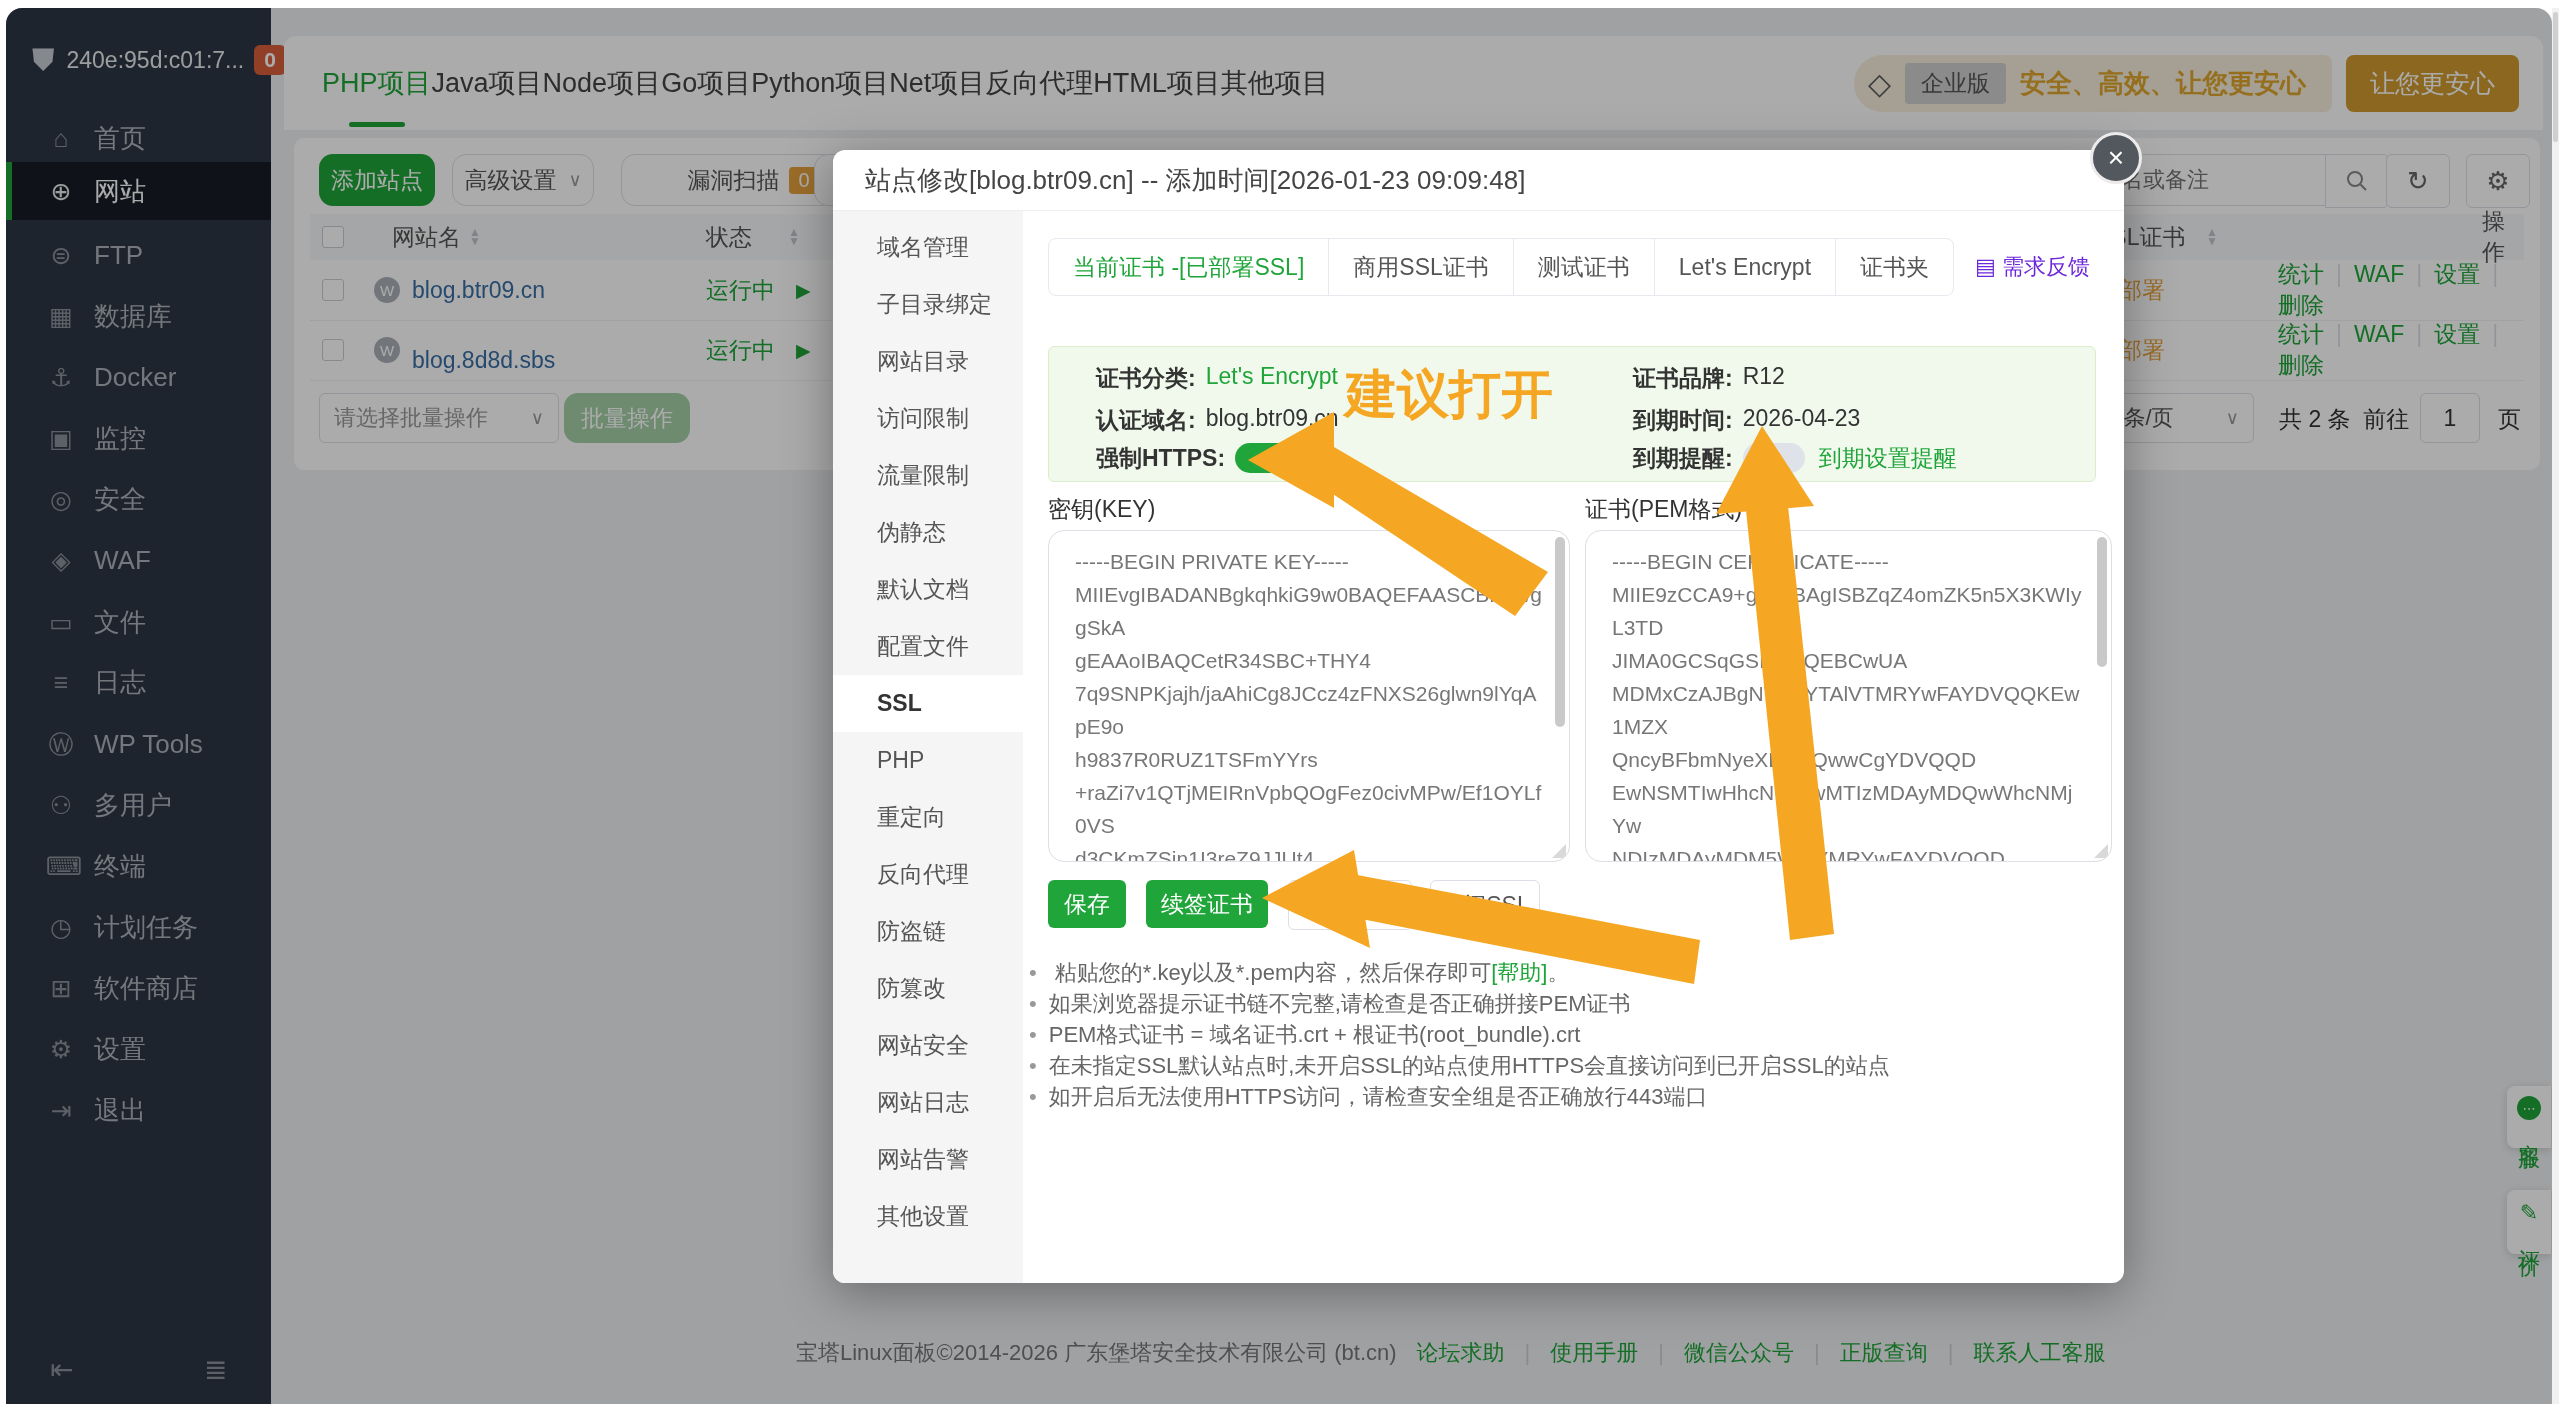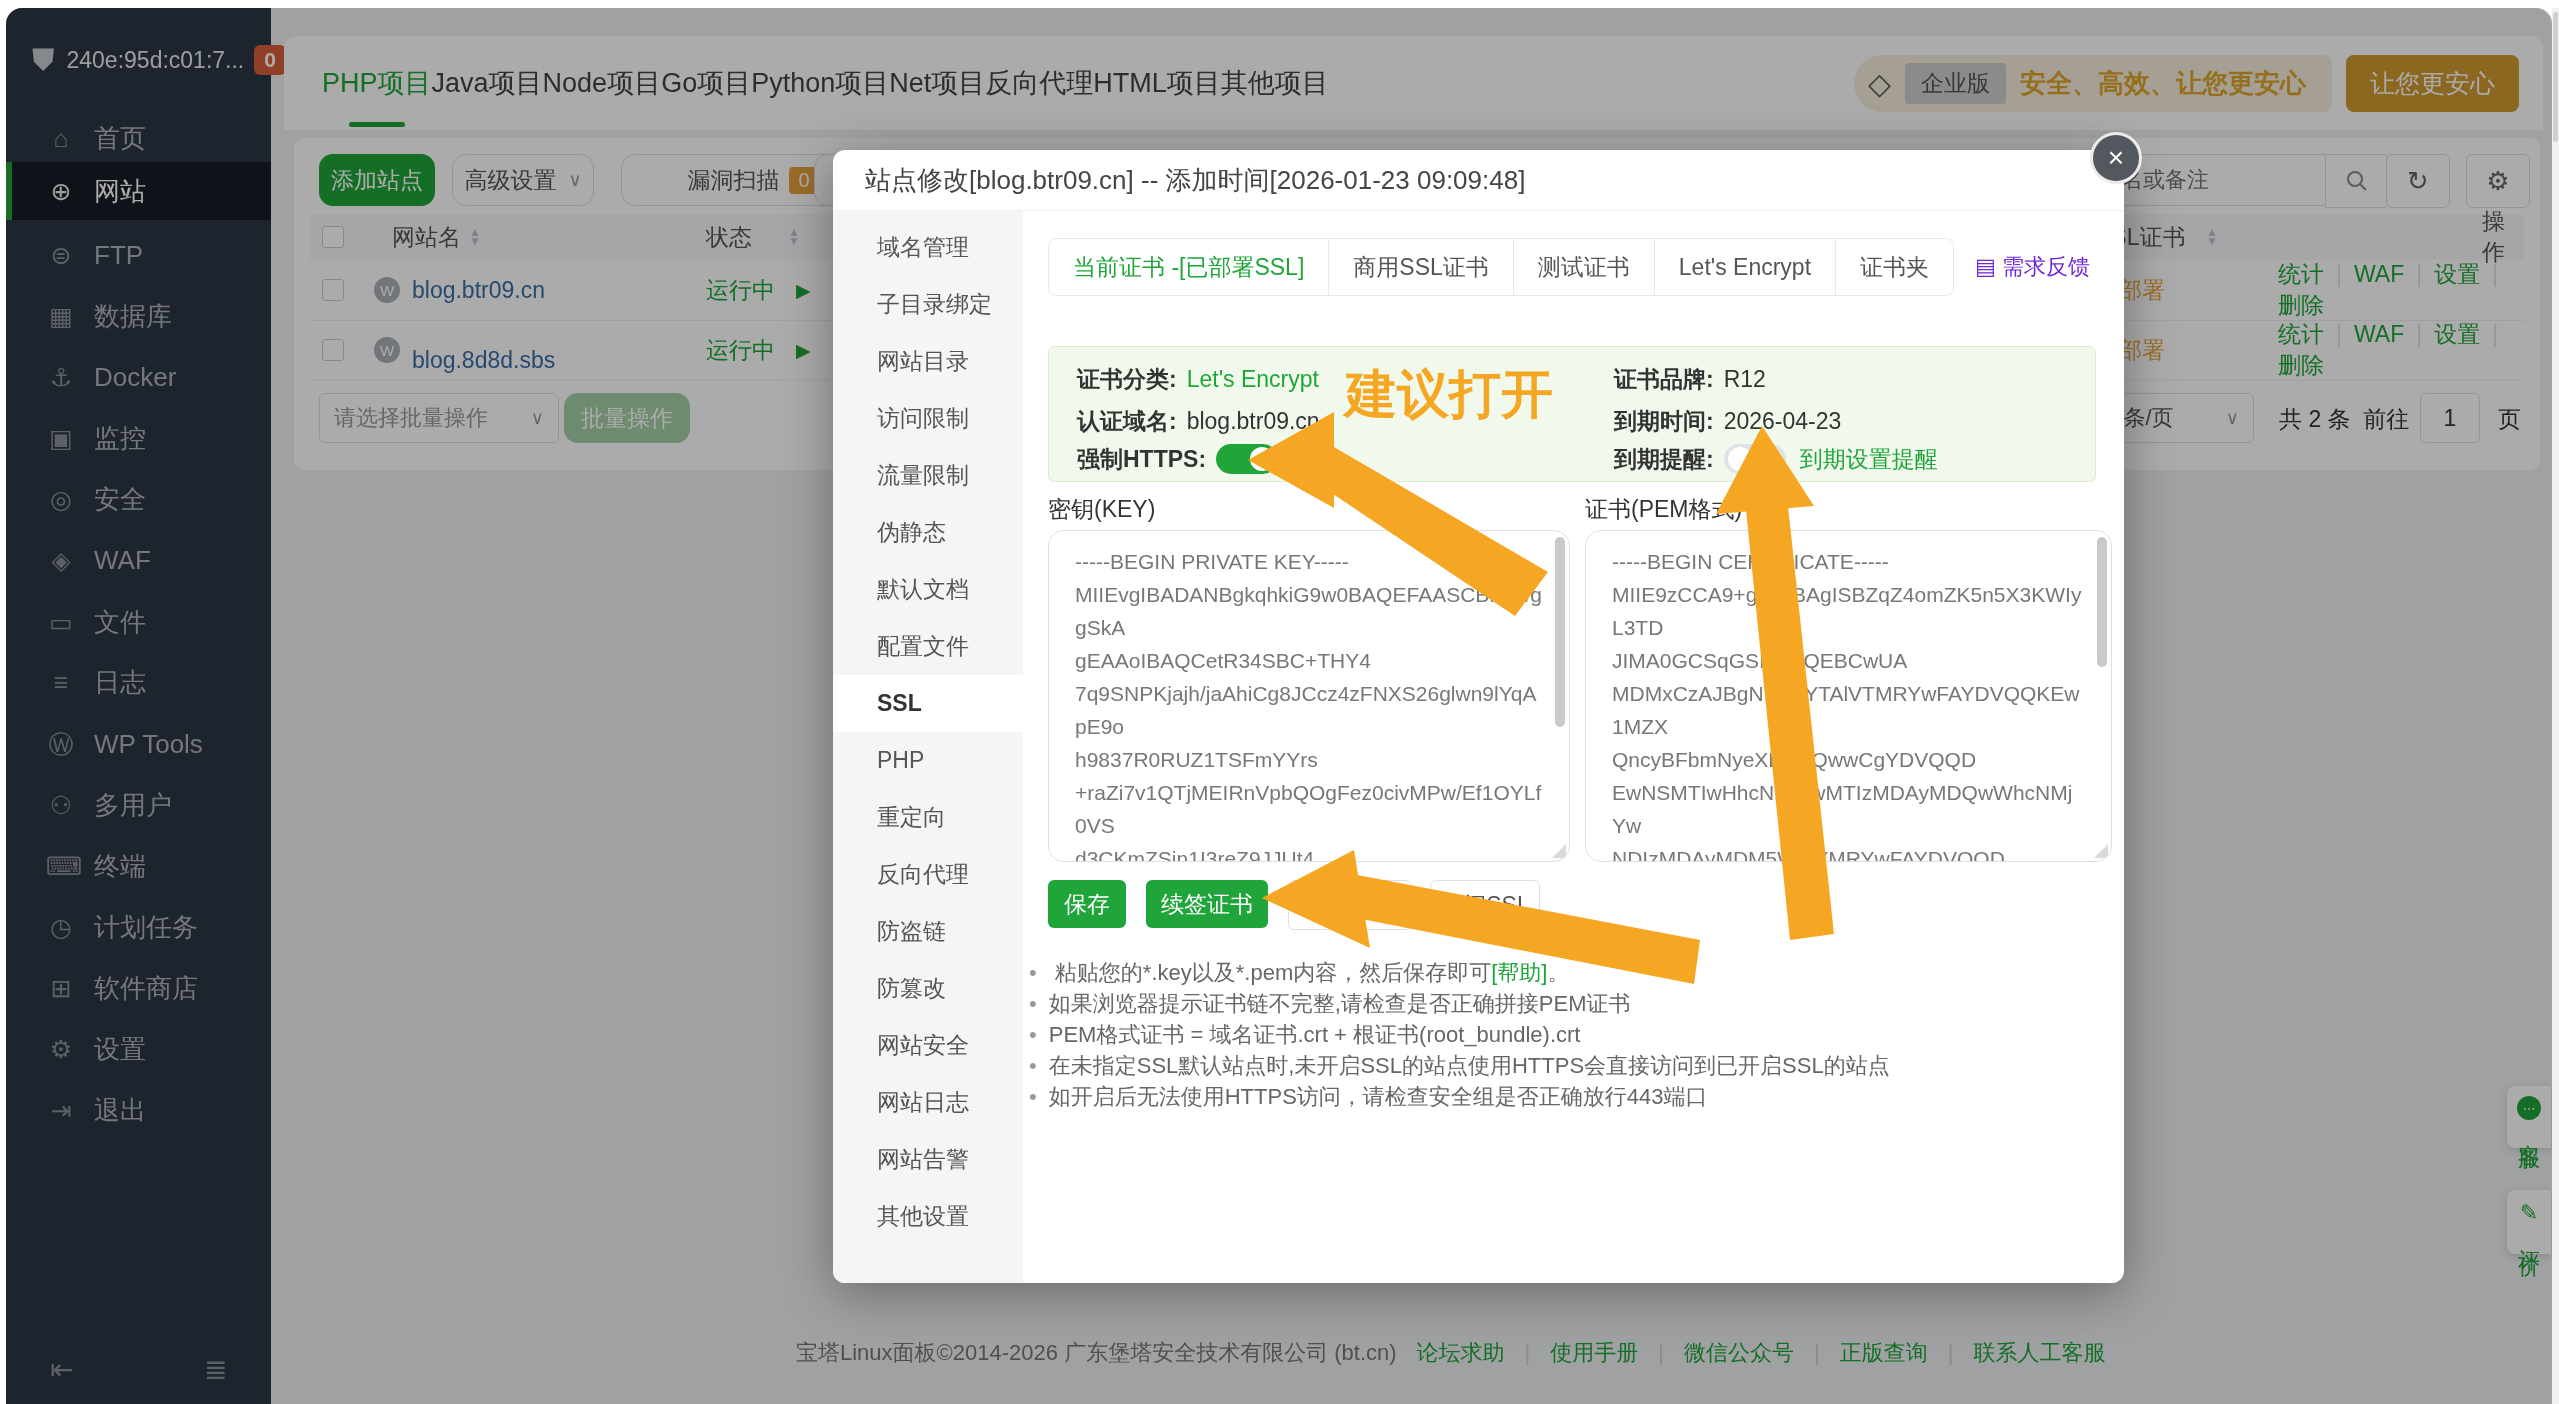--- a/index.html
+++ b/index.html
@@ -74,21 +74,21 @@
   .mnav{position:absolute;left:0;top:61px;width:190px;bottom:0;background:#f5f5f5;border-radius:0 0 0 12px;}
   .mnav-item{height:57px;line-height:57px;padding-left:44px;font-size:23px;color:#555;cursor:pointer;white-space:nowrap;}
   .mnav-item.active{background:#fff;color:#333;font-weight:bold;}
   .mtab-row{position:absolute;left:215px;top:88px;display:inline-flex;}
   .mtab{height:56px;display:flex;align-items:center;padding:0 24px;border:1px solid #e7e9ee;margin-left:-1px;background:#fff;font-size:23px;color:#555;cursor:pointer;white-space:nowrap;}
   .mtab:first-child{border-radius:8px 0 0 8px;margin-left:0;}
   .mtab:last-child{border-radius:0 8px 8px 0;}
   .mtab.active{color:#20a53a;}
   .feedback{position:absolute;right:34px;top:102px;color:#6d28d9;font-size:22px;cursor:pointer;}
   .cert-panel{position:absolute;left:215px;top:196px;width:1046px;height:134px;background:#f0f9eb;border:1px solid #dcedcc;border-radius:6px;}
-  .cert-row{position:absolute;height:32px;display:flex;align-items:center;font-size:23px;color:#333;white-space:nowrap;}
+  .cert-row{position:absolute;height:32px;display:flex;font-size:23px;color:#333;white-space:nowrap;margin-left:19px;}
   .cert-row b{font-weight:bold;margin-right:10px;}
   .cert-green{color:#20a53a;}
   .toggle{width:62px;height:30px;border-radius:16px;position:relative;display:inline-block;cursor:pointer;}
   .toggle.on{background:#20a53a;}
   .toggle.off{background:#dfe2e8;}
   .toggle .knob{position:absolute;top:3px;width:24px;height:24px;border-radius:50%;background:#fff;}
   .toggle.on .knob{right:4px;}
   .toggle.off .knob{left:4px;}
   .ta-label{position:absolute;font-size:23px;color:#333;}
   .ta{position:absolute;border:1px solid #dcdfe6;border-radius:16px;background:#fff;overflow:hidden;}

